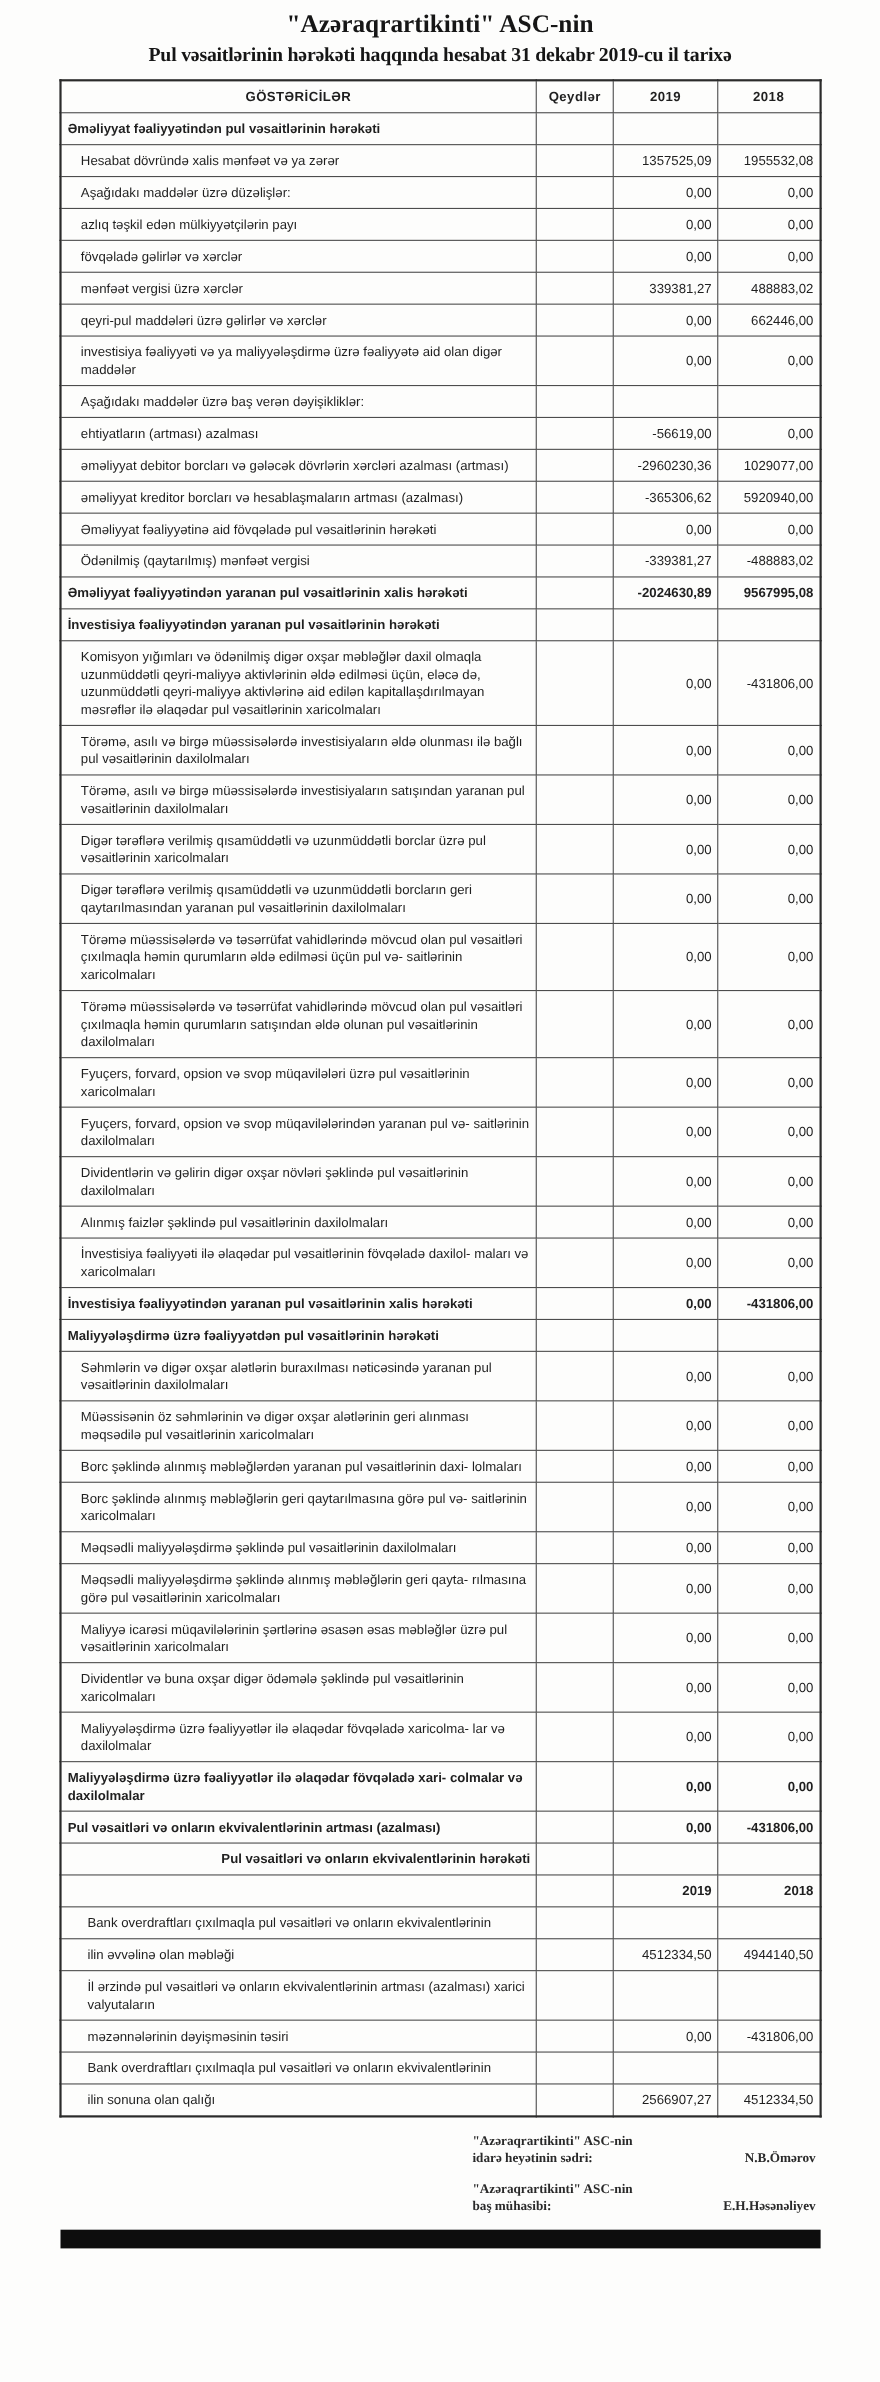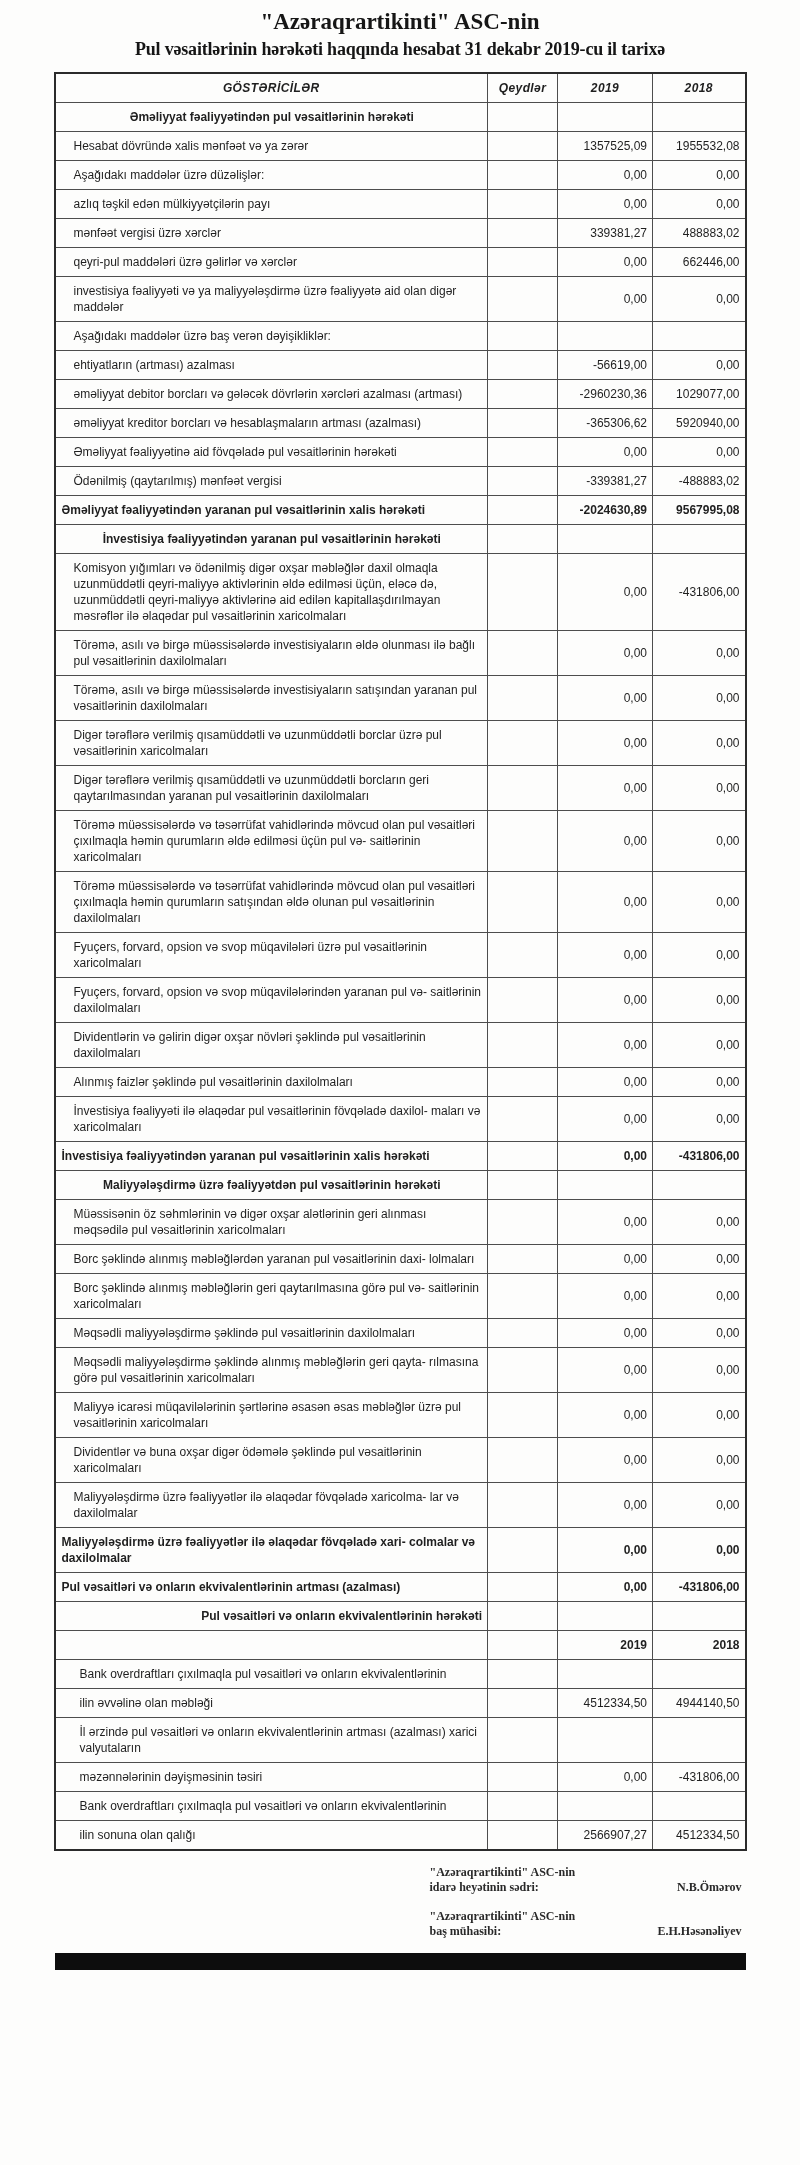--- a/index.html
+++ b/index.html
@@ -42,27 +42,26 @@
   }
   col.c1{width:433px;}
   col.c2{width:70px;}
   col.c3{width:95px;}
   col.c4{width:93px;}
   th{
     font-weight:bold;
     text-align:center;
     letter-spacing:0.4px;
     color:#161616;
-    font-style:italic;
   }
   td.c-val{text-align:right;white-space:nowrap;}
   td.c-notes{text-align:center;}
   
   tr.row-item td.c-label{padding-left:18px;}
-  tr.row-section td.c-label{font-weight:bold;padding-left:6px;text-align:center;}
+  tr.row-section td.c-label{font-weight:bold;padding-left:6px;}
   tr.row-total td{font-weight:bold;}
   tr.row-total td.c-label{padding-left:6px;}
   tr.row-center td.c-label{font-weight:bold;text-align:right;padding-left:39px;}
   tr.row-years td{font-weight:bold;}
   tr.row-plain td.c-label{padding-left:24px;}
   .footer{
     width:691px;
     margin:14px auto 0 auto;
     font-family:"Liberation Serif", serif;
     font-weight:bold;
@@ -136,20 +135,26 @@
           <td class="c-val">0,00</td>
           <td class="c-val">0,00</td>
         </tr>
         <tr class="row-item">
           <td class="c-label">azlıq təşkil edən mülkiyyətçilərin payı</td>
           <td class="c-notes"></td>
           <td class="c-val">0,00</td>
           <td class="c-val">0,00</td>
         </tr>
         <tr class="row-item">
+          <td class="c-label">fövqəladə gəlirlər və xərclər</td>
+          <td class="c-notes"></td>
+          <td class="c-val">0,00</td>
+          <td class="c-val">0,00</td>
+        </tr>
+        <tr class="row-item">
           <td class="c-label">mənfəət vergisi üzrə xərclər</td>
           <td class="c-notes"></td>
           <td class="c-val">339381,27</td>
           <td class="c-val">488883,02</td>
         </tr>
         <tr class="row-item">
           <td class="c-label">qeyri-pul maddələri üzrə gəlirlər və xərclər</td>
           <td class="c-notes"></td>
           <td class="c-val">0,00</td>
           <td class="c-val">662446,00</td>
@@ -284,20 +289,26 @@
           <td class="c-label">İnvestisiya fəaliyyətindən yaranan pul vəsaitlərinin xalis hərəkəti</td>
           <td class="c-notes"></td>
           <td class="c-val">0,00</td>
           <td class="c-val">-431806,00</td>
         </tr>
         <tr class="row-section">
           <td class="c-label">Maliyyələşdirmə üzrə fəaliyyətdən pul vəsaitlərinin hərəkəti</td>
           <td class="c-notes"></td>
           <td class="c-val"></td>
           <td class="c-val"></td>
+        </tr>
+        <tr class="row-item">
+          <td class="c-label">Səhmlərin və digər oxşar alətlərin buraxılması nəticəsində yaranan pul vəsaitlərinin daxilolmaları</td>
+          <td class="c-notes"></td>
+          <td class="c-val">0,00</td>
+          <td class="c-val">0,00</td>
         </tr>
         <tr class="row-item">
           <td class="c-label">Müəssisənin öz səhmlərinin və digər oxşar alətlərinin geri alınması məqsədilə pul vəsaitlərinin xaricolmaları</td>
           <td class="c-notes"></td>
           <td class="c-val">0,00</td>
           <td class="c-val">0,00</td>
         </tr>
         <tr class="row-item">
           <td class="c-label">Borc şəklində alınmış məbləğlərdən yaranan pul vəsaitlərinin daxi- lolmaları</td>
           <td class="c-notes"></td>

